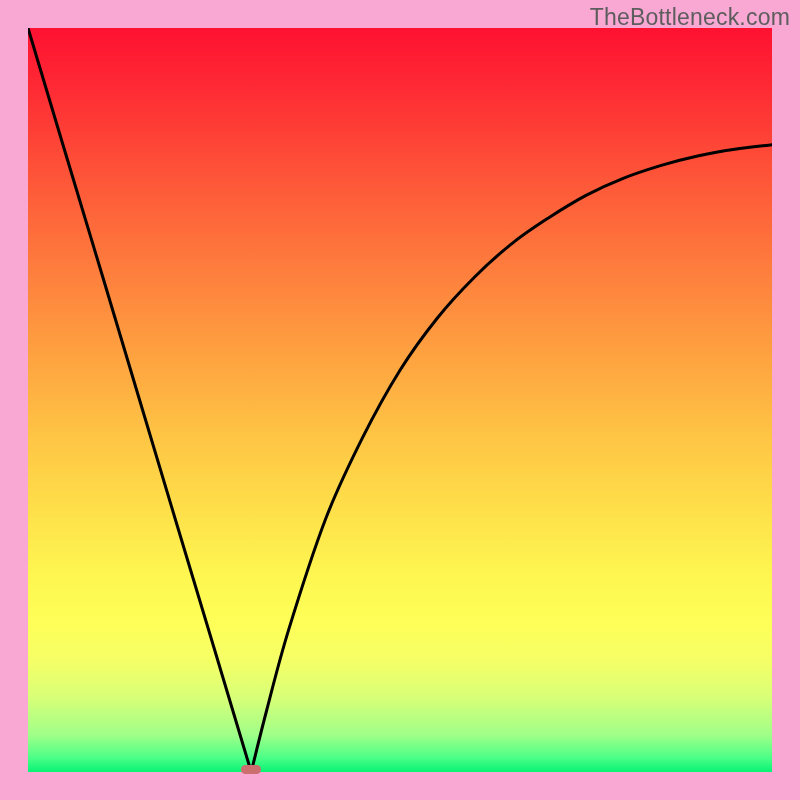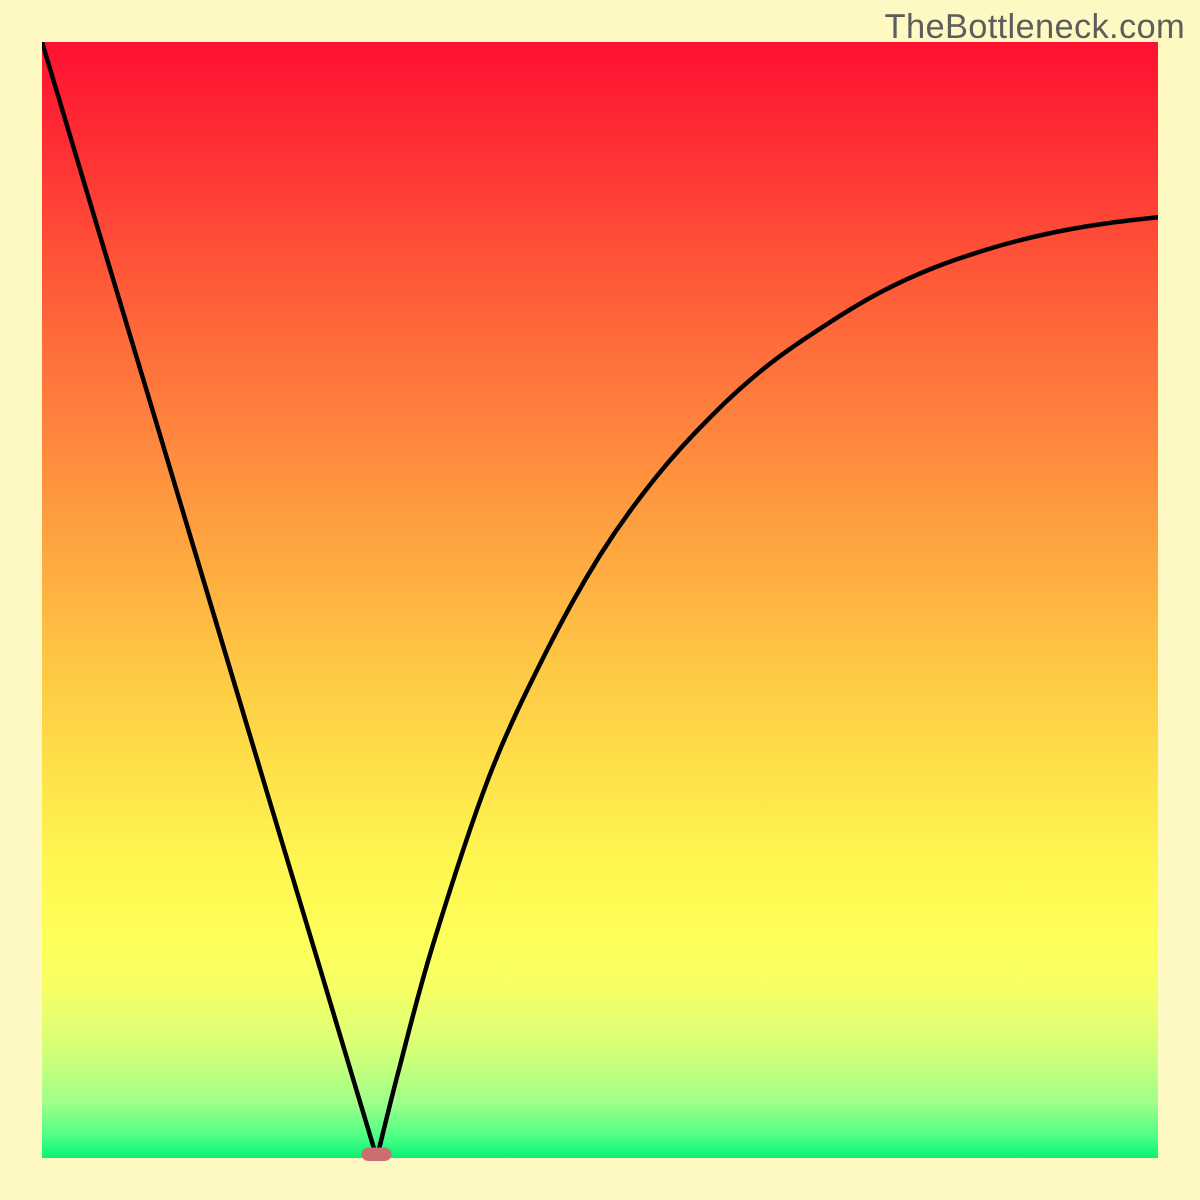--- a/index.html
+++ b/index.html
@@ -8,21 +8,21 @@
     width: 800px;
     height: 800px;
     overflow: hidden;
     background: #000;
     font-family: Arial, Helvetica, sans-serif;
   }
   .frame {
     position: relative;
     width: 800px;
     height: 800px;
-    background: #fef9c3;
+    background: #f9a8d4;
   }
   .plot-area {
     position: absolute;
     left: 28px;
     top: 28px;
     width: 744px;
     height: 744px;
     
     background: linear-gradient(
       to bottom,

